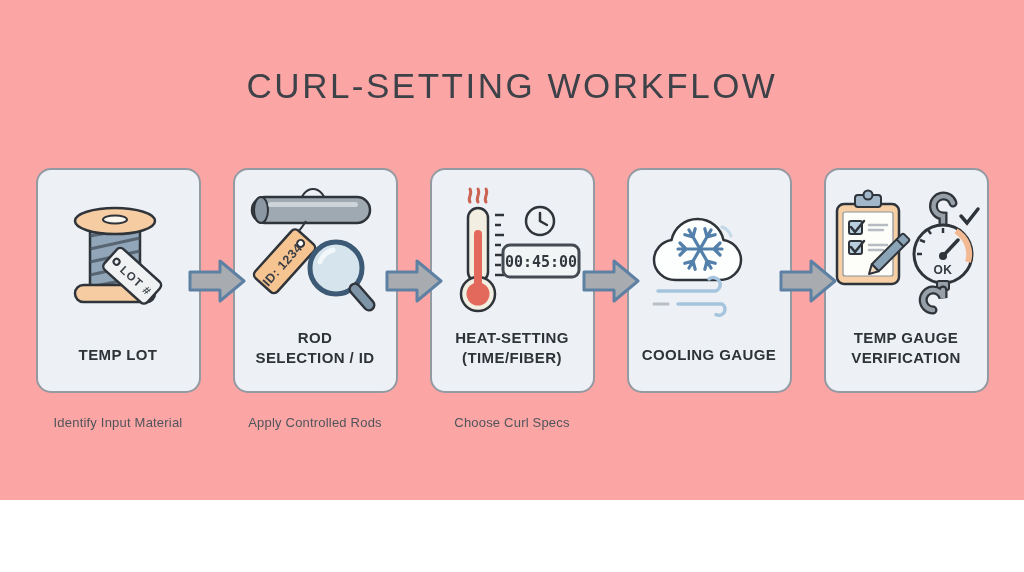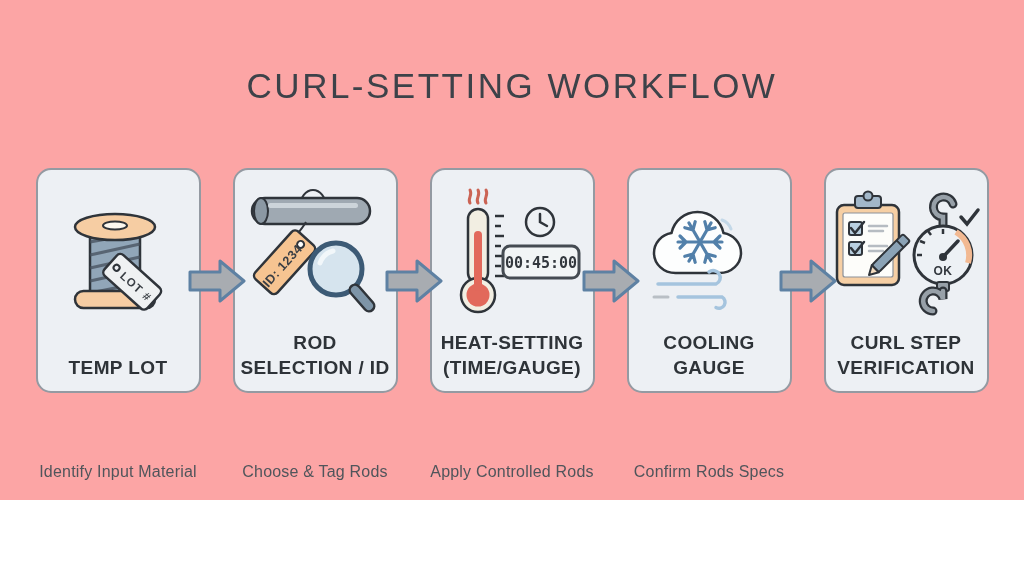--- a/index.html
+++ b/index.html
@@ -11,29 +11,29 @@
   }
   .flow { display:flex; align-items:center; justify-content:center; margin-top:62px; }
   .step-card {
     width:165px; height:225px; background:#edf0f4; border:2px solid #949aa2;
     border-radius:15px; display:flex; flex-direction:column; align-items:center;
     position:relative; z-index:1;
   }
   .icon-wrap { flex:1; display:flex; align-items:center; justify-content:center; width:100%; padding-top:8px; }
   .icon-wrap svg { width:150px; height:150px; }
   .step-label {
-    font-size:19px; font-weight:700; letter-spacing:0.4px; color:#2e3338;
-    text-align:center; white-space:pre-line; margin-bottom:10px; line-height:1.35;
+    font-size:15px; font-weight:700; letter-spacing:0.4px; color:#2e3338;
+    text-align:center; white-space:pre-line; margin-bottom:26px; line-height:1.35;
   }
   .arrow { position:relative; z-index:2; margin:0 -13px; display:flex; align-items:center; }
   .captions {
     display:grid; grid-template-columns:repeat(5,165px); column-gap:32px;
     justify-content:center; margin-top:22px;
   }
-  .caption { font-size:16px; color:#50555b; text-align:center; letter-spacing:0.2px;margin-top:48px; }
+  .caption { font-size:13px; color:#50555b; text-align:center; letter-spacing:0.2px; }
 </style>
 </head>
 <body>
 
 <div class="canvas">
 
   <div class="title">CURL-SETTING WORKFLOW</div>
 
   <div class="flow">
 
@@ -117,21 +117,21 @@
             <line x1="58" y1="87" x2="64" y2="87"></line>
             <line x1="58" y1="97" x2="67" y2="97"></line>
           </g>
           <circle cx="103" cy="43" r="14" fill="#eef1f4" stroke="#2f343a" stroke-width="2.5"></circle>
           <path d="M103,35 v8 l7,4" fill="none" stroke="#2f343a" stroke-width="2.5" stroke-linecap="round"></path>
           <rect x="66" y="67" width="76" height="32" rx="7" fill="#f2f5f6" stroke="#454b52" stroke-width="3"></rect>
           <text x="104" y="89" text-anchor="middle" font-family="'DejaVu Sans Mono', monospace" font-size="15" font-weight="bold" fill="#33383e">00:45:00</text>
         </svg>
       </div>
       <div class="step-label">HEAT-SETTING
-(TIME/GAUGE)</div>
+(TIME/FIBER)</div>
     </div>
 
     <div class="arrow">
       <svg width="58" height="48" viewBox="0 0 58 48">
         <polygon points="2,15 32,15 32,4 56,24 32,44 32,33 2,33" fill="#a8acb1" stroke="#5e81a3" stroke-width="3" stroke-linejoin="round"></polygon>
       </svg>
     </div>
 
     <div class="step-card">
       <div class="icon-wrap">
@@ -197,26 +197,25 @@
             <line x1="112" y1="78" x2="127" y2="62" stroke="#2f343a" stroke-width="3.5" stroke-linecap="round"></line>
             <circle cx="112" cy="78" r="4" fill="#2f343a"></circle>
             <text x="112" y="96" text-anchor="middle" font-size="12" font-weight="bold" letter-spacing="0.5" fill="#33383e">OK</text>
             <rect x="106" y="103" width="12" height="9" rx="2" fill="#97a0a8" stroke="#2f343a" stroke-width="2"></rect>
             <path d="M112,112 v8 a10,10 0 1 0 -10,12" fill="none" stroke="#2f343a" stroke-width="9" stroke-linecap="round"></path>
             <path d="M112,112 v8 a10,10 0 1 0 -10,12" fill="none" stroke="#97a0a8" stroke-width="4.5" stroke-linecap="round"></path>
           </g>
           <path d="M130,38 l6,7 l11,-14" fill="none" stroke="#2f343a" stroke-width="3.5" stroke-linecap="round"></path>
         </svg>
       </div>
-      <div class="step-label">CURL STEP
+      <div class="step-label">TEMP GAUGE
 VERIFICATION</div>
     </div>
 
   </div>
 
   <div class="captions">
     <div class="caption">Identify Input Material</div>
-    <div class="caption">Choose &amp; Tag Rods</div>
     <div class="caption">Apply Controlled Rods</div>
-    <div class="caption">Confirm Rods Specs</div>
+    <div class="caption">Choose Curl Specs</div>
   </div>
 
 </div>
 
 </body></html>

